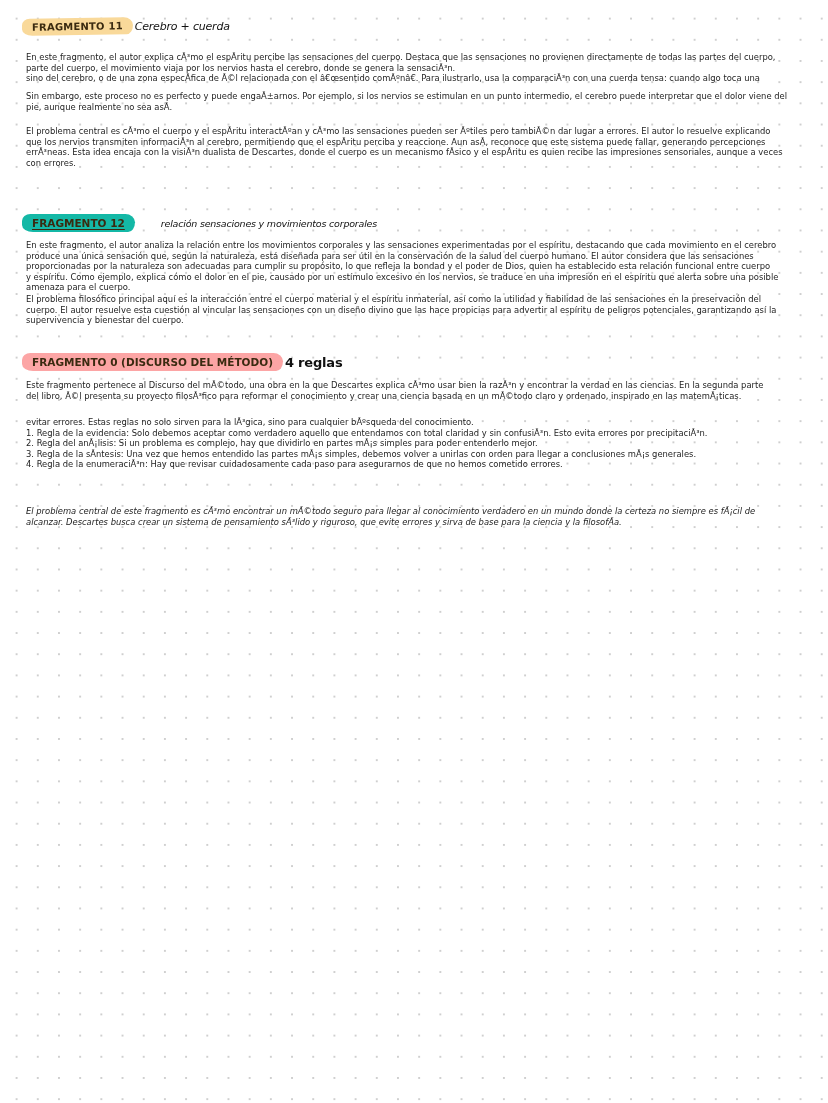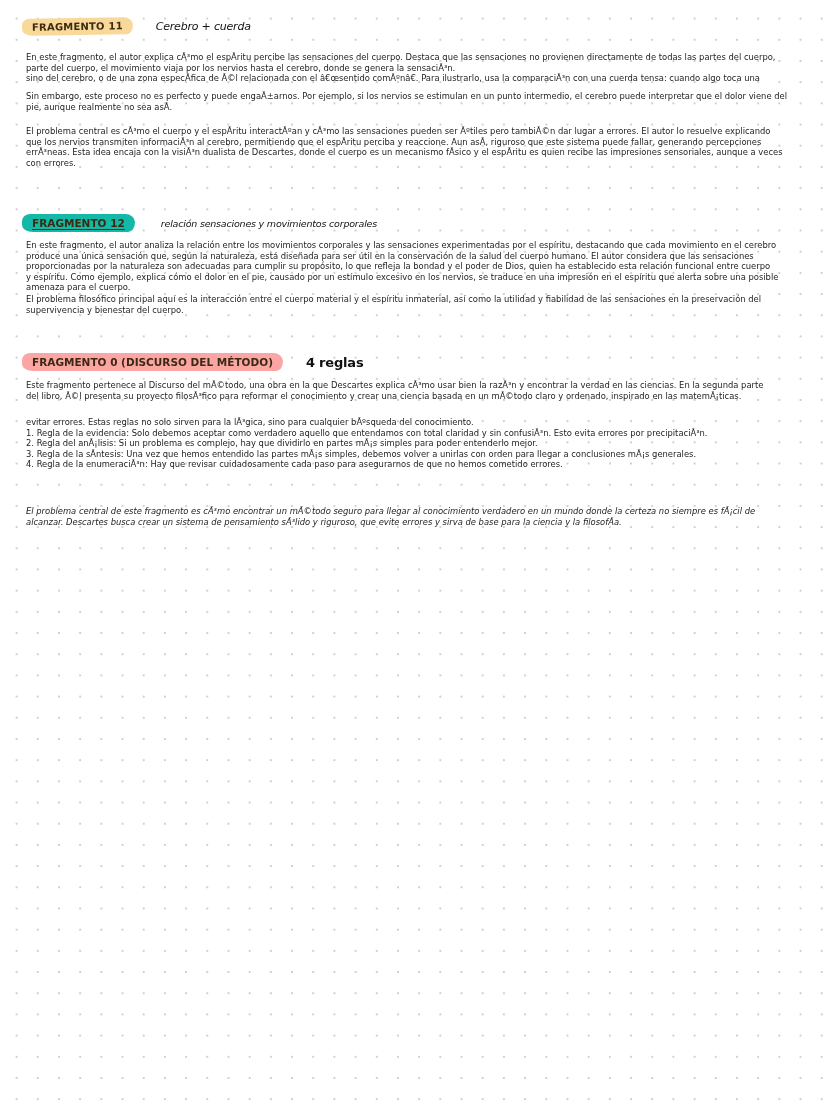--- a/index.html
+++ b/index.html
@@ -41,21 +41,21 @@
     }
     .highlight.h12 {
       background: #14b8a6;
       text-decoration: underline;
       text-underline-offset: 2px;
     }
     .highlight.h0 {
       background: #fca5a5;
     }
     .handwritten {
-      margin-left: 23px;
+      margin-left: 2px;
       font-family: "DejaVu Sans", sans-serif;
       font-size: 11px;
       color: #111;
       font-style: italic;
       letter-spacing: -0.2px;
     }
     .handwritten.big { font-size: 13px; font-weight: bold; font-style: normal; }
     .para {
       position: absolute;
       left: 26px;
@@ -84,40 +84,41 @@
     <span class="line">sino del cerebro, o de una zona especÃfica de Ã©l relacionada con el â€œsentido comÃºnâ€. Para ilustrarlo, usa la comparaciÃ³n con una cuerda tensa: cuando algo toca una</span>
   </div>
 
   <div class="para" style="top:91px;">
     <span class="line">Sin embargo, este proceso no es perfecto y puede engaÃ±arnos. Por ejemplo, si los nervios se estimulan en un punto intermedio, el cerebro puede interpretar que el dolor viene del</span>
     <span class="line">pie, aunque realmente no sea asÃ.</span>
   </div>
 
   <div class="para" style="top:126px;">
     <span class="line">El problema central es cÃ³mo el cuerpo y el espÃritu interactÃºan y cÃ³mo las sensaciones pueden ser Ãºtiles pero tambiÃ©n dar lugar a errores. El autor lo resuelve explicando</span>
-    <span class="line">que los nervios transmiten informaciÃ³n al cerebro, permitiendo que el espÃritu perciba y reaccione. Aun asÃ, riguroso que este sistema puede fallar, generando percepciones</span>
+    <span class="line">que los nervios transmiten informaciÃ³n al cerebro, permitiendo que el espÃritu perciba y reaccione. Aun asÃ, reconoce que este sistema puede fallar, generando percepciones</span>
     <span class="line">errÃ³neas. Esta idea encaja con la visiÃ³n dualista de Descartes, donde el cuerpo es un mecanismo fÃsico y el espÃritu es quien recibe las impresiones sensoriales, aunque a veces</span>
     <span class="line">con errores.</span>
   </div>
 
   <div class="heading-row" style="top:211px;">
     <span class="highlight h12">FRAGMENTO 12</span>
     <span class="handwritten" style="margin-left:26px; font-size:9.5px;">relación sensaciones y movimientos corporales</span>
   </div>
 
   <div class="para" style="top:240px;">
     <span class="line">En este fragmento, el autor analiza la relación entre los movimientos corporales y las sensaciones experimentadas por el espíritu, destacando que cada movimiento en el cerebro</span>
     <span class="line">produce una única sensación que, según la naturaleza, está diseñada para ser útil en la conservación de la salud del cuerpo humano. El autor considera que las sensaciones</span>
     <span class="line">proporcionadas por la naturaleza son adecuadas para cumplir su propósito, lo que refleja la bondad y el poder de Dios, quien ha establecido esta relación funcional entre cuerpo</span>
     <span class="line">y espíritu. Como ejemplo, explica cómo el dolor en el pie, causado por un estímulo excesivo en los nervios, se traduce en una impresión en el espíritu que alerta sobre una posible</span>
     <span class="line">amenaza para el cuerpo.</span>
   </div>
 
   <div class="para" style="top:294px;">
     <span class="line">El problema filosófico principal aquí es la interacción entre el cuerpo material y el espíritu inmaterial, así como la utilidad y fiabilidad de las sensaciones en la preservación del</span>
+    <span class="line">cuerpo. El autor resuelve esta cuestión al vincular las sensaciones con un diseño divino que las hace propicias para advertir al espíritu de peligros potenciales, garantizando así la</span>
     <span class="line">supervivencia y bienestar del cuerpo.</span>
   </div>
 
   <div class="heading-row" style="top:350px;">
     <span class="highlight h0">FRAGMENTO 0 (DISCURSO DEL MÉTODO)</span>
     <span class="handwritten big">4 reglas</span>
   </div>
 
   <div class="para" style="top:380px;">
     <span class="line">Este fragmento pertenece al Discurso del mÃ©todo, una obra en la que Descartes explica cÃ³mo usar bien la razÃ³n y encontrar la verdad en las ciencias. En la segunda parte</span>

